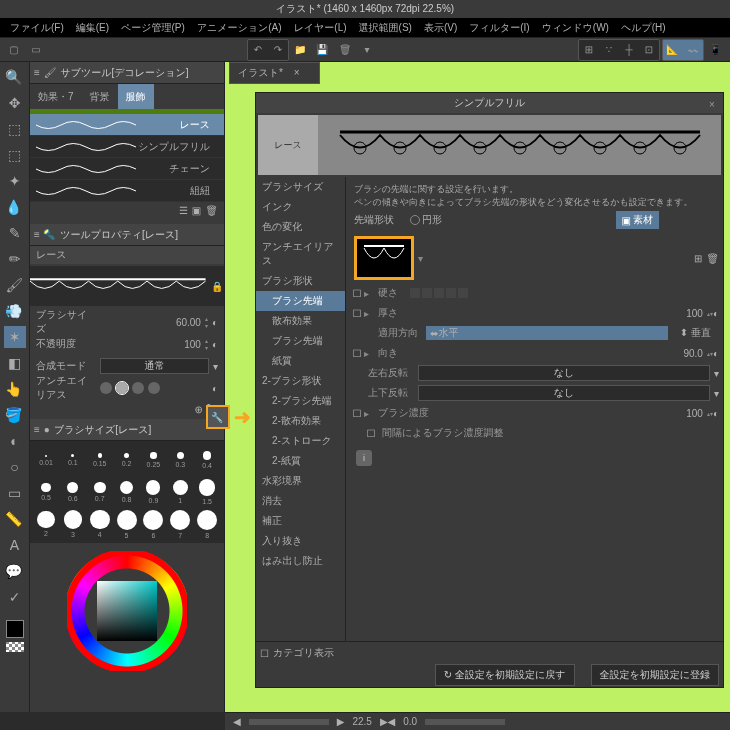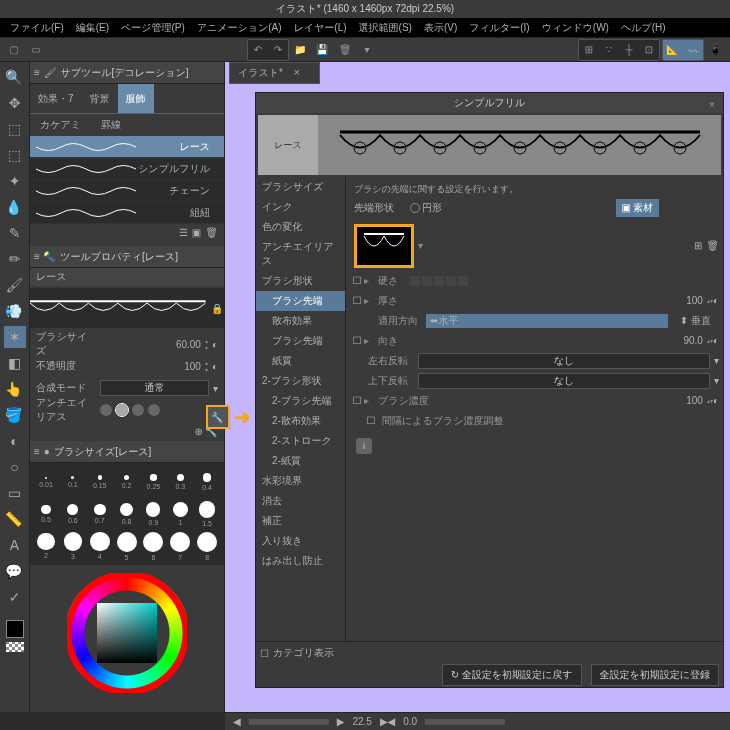--- a/index.html
+++ b/index.html
@@ -11,21 +11,21 @@
 .toolbar-main .spacer{flex:1}
 .toolbar-main .tb-icon{width:20px;height:20px;display:flex;align-items:center;justify-content:center;color:#999}
 .toolbar-main .tb-group{display:flex;background:#2b2b2b;border:1px solid #555;border-radius:2px}
 .container{display:flex;height:calc(100% - 80px)}
 .left-tools{width:30px;background:#3a3a3a;border-right:1px solid #222;display:flex;flex-direction:column;align-items:center;gap:4px;padding-top:4px}
 .tool-icon{width:22px;height:22px;color:#aaa;display:flex;align-items:center;justify-content:center;font-size:14px;cursor:pointer}
 .tool-icon.active{background:#5a7a9a}
 .left-panel{width:195px;background:#3a3a3a;border-right:1px solid #222;overflow:hidden}
 .panel-header{height:22px;background:#444;display:flex;align-items:center;padding:0 4px;gap:4px;border-bottom:1px solid #222}
 .panel-title{color:#ccc;font-size:10px}
-.sub-tabs{height:30px;display:flex;background:#3a3a3a;border-bottom:1px solid #4d7c0f}
+.sub-tabs{height:30px;display:flex;background:#3a3a3a;border-bottom:5px solid #4d7c0f}
 .sub-tab{padding:4px 8px;display:flex;align-items:center;gap:2px;font-size:10px}
 .sub-tab.active{background:#6a8aaa;color:#fff}
 .sub-tabs2{height:22px;display:flex;background:#3a3a3a}
 .sub-tabs2 .sub-tab{padding:3px 10px}
 .brush-list{background:#2b2b2b}
 .brush-item{height:22px;display:flex;align-items:center;padding:0 6px;border-bottom:1px solid #333}
 .brush-item.sel{background:#6a8aaa;color:#fff}
 .brush-preview{flex:1;height:16px;display:flex;align-items:center}
 .brush-name{font-size:10px;padding-right:8px}
 .brush-icons{height:22px;background:#3a3a3a;display:flex;justify-content:flex-end;gap:4px;padding:3px 6px}
@@ -37,21 +37,21 @@
 .spinner{display:flex;flex-direction:column;font-size:6px;color:#888}
 .preview-lace{height:40px;background:#2b2b2b;margin:2px 0;display:flex;align-items:center;justify-content:center;overflow:hidden}
 .wrench-arrow{position:absolute;left:206px;top:405px;z-index:10;display:flex;align-items:center;gap:4px}
 .wrench-box{width:24px;height:24px;border:2px solid #f5a623;background:#555;display:flex;align-items:center;justify-content:center;color:#ccc}
 .arrow{color:#f5a623;font-size:20px;font-weight:bold}
 .size-grid{display:grid;grid-template-columns:repeat(7,1fr);gap:2px;padding:4px;background:#2b2b2b}
 .size-dot{width:24px;height:30px;display:flex;flex-direction:column;align-items:center;justify-content:center}
 .size-dot .dot{background:#fff;border-radius:50%}
 .size-dot .lbl{font-size:7px;color:#999;margin-top:2px}
 .color-wheel{width:120px;height:120px;margin:8px auto;position:relative}
-.main-area{flex:1;background:#c4b5fd;position:relative}
+.main-area{flex:1;background:#bef264;position:relative}
 .doc-tab{position:absolute;top:0;left:4px;background:#3a3a3a;padding:3px 20px 3px 8px;font-size:10px;border:1px solid #555}
 .detail-panel{position:absolute;top:30px;left:30px;right:6px;bottom:24px;background:#3a3a3a;border:1px solid #222}
 .detail-header{height:20px;background:#444;text-align:center;line-height:20px;font-size:10px;color:#ccc;position:relative}
 .detail-close{position:absolute;right:4px;top:2px;width:14px;height:14px;color:#999;cursor:pointer}
 .detail-preview{height:60px;background:#444;display:flex;margin:2px}
 .detail-preview-left{width:60px;background:#aaa;display:flex;align-items:center;justify-content:center;font-size:9px;color:#333}
 .detail-preview-right{flex:1;background:#888;position:relative;display:flex;align-items:center;justify-content:center}
 .detail-body{display:flex;height:calc(100% - 130px)}
 .detail-cats{width:90px;background:#3a3a3a;border-right:1px solid #222;overflow-y:auto}
 .cat-item{padding:3px 6px;font-size:10px;cursor:pointer}
@@ -69,21 +69,21 @@
 .slider-row .chk{width:14px;text-align:center}
 .slider-row .caret{width:10px;color:#888}
 .slider-row .slabel{padding:0 4px;color:#999}
 .slider-row .sval{margin-left:auto;padding-right:4px}
 .slider-row .fill{flex:1;height:14px;background:#5a7a9a;margin:0 4px;display:flex;align-items:center;padding-left:4px}
 .dropdown{flex:1;background:#2b2b2b;border:1px solid #555;height:16px;font-size:10px;color:#ccc;text-align:center;margin:0 4px}
 .info-box{display:flex;gap:6px;padding:6px;font-size:9px;color:#aaa}
 .info-icon{width:16px;height:16px;background:#666;border-radius:3px;text-align:center;line-height:16px;color:#ccc}
 .detail-footer{height:44px;border-top:1px solid #222;padding:4px;display:flex;flex-direction:column;gap:4px}
 .footer-chk{display:flex;align-items:center;gap:4px;font-size:10px}
-.footer-btns{display:flex;gap:9px;justify-content:flex-end}
+.footer-btns{display:flex;gap:16px;justify-content:flex-end}
 .footer-btn{background:#2b2b2b;border:1px solid #555;padding:3px 8px;font-size:10px;color:#ccc;cursor:pointer}
 .status-bar{position:absolute;bottom:0;left:225px;right:0;height:18px;background:#3a3a3a;border-top:1px solid #222;display:flex;align-items:center;gap:8px;padding:0 8px;font-size:10px}
 </style>
 </head>
 <body>
 
 <div class="titlebar">イラスト* (1460 x 1460px 72dpi 22.5%)</div>
 
 <div class="menubar" id="menubar">
     <span>ファイル(F)</span>
@@ -155,24 +155,20 @@
     <div class="panel-header">
       <span>≡</span>
       <span>🖌</span>
       <span class="panel-title">サブツール[デコレーション]</span>
     </div>
     <div class="sub-tabs" id="subtabs">
         <div class="sub-tab">効果・7</div>
         <div class="sub-tab">背景</div>
         <div class="sub-tab active">服飾</div>
       </div>
-    <div class="sub-tabs2" id="subtabs2">
-        <div class="sub-tab">カケアミ</div>
-        <div class="sub-tab">罫線</div>
-      </div>
     <div class="brush-list" id="brushlist">
         <div class="brush-item sel">
           <div class="brush-preview">
             <svg width="100" height="14">
               <path d="M0,7 Q12,14 25,7 Q37,0 50,7 Q62,14 75,7 Q87,0 100,7" stroke="#fff" fill="none"></path>
             </svg>
           </div>
           <span class="brush-name">レース</span>
         </div>
         <div class="brush-item">
@@ -413,21 +409,21 @@
             <div class="cat-item sub">2-散布効果</div>
             <div class="cat-item sub">2-ストローク</div>
             <div class="cat-item sub">2-紙質</div>
             <div class="cat-item">水彩境界</div>
             <div class="cat-item">消去</div>
             <div class="cat-item">補正</div>
             <div class="cat-item">入り抜き</div>
             <div class="cat-item">はみ出し防止</div>
           </div>
         <div class="detail-settings">
-          <div class="desc-text"><span>ブラシの先端に関する設定を行います。</span><br></div>
+          <div class="desc-text"><span>ブラシの先端に関する設定を行います。</span><br><span>ペンの傾きや向きによってブラシ先端の形状をどう変化させるかも設定できます。</span></div>
           <div class="setting-row">
             <span class="setting-label">先端形状</span>
             <span class="radio-opt">
                 <span style="width:10px;height:10px;border:1px solid #888;border-radius:50%"></span>
                 <span>円形</span>
               </span>
             <span style="flex:1"></span>
             <span class="radio-opt sel">
                 <span>▣</span>
                 <span>素材</span>

